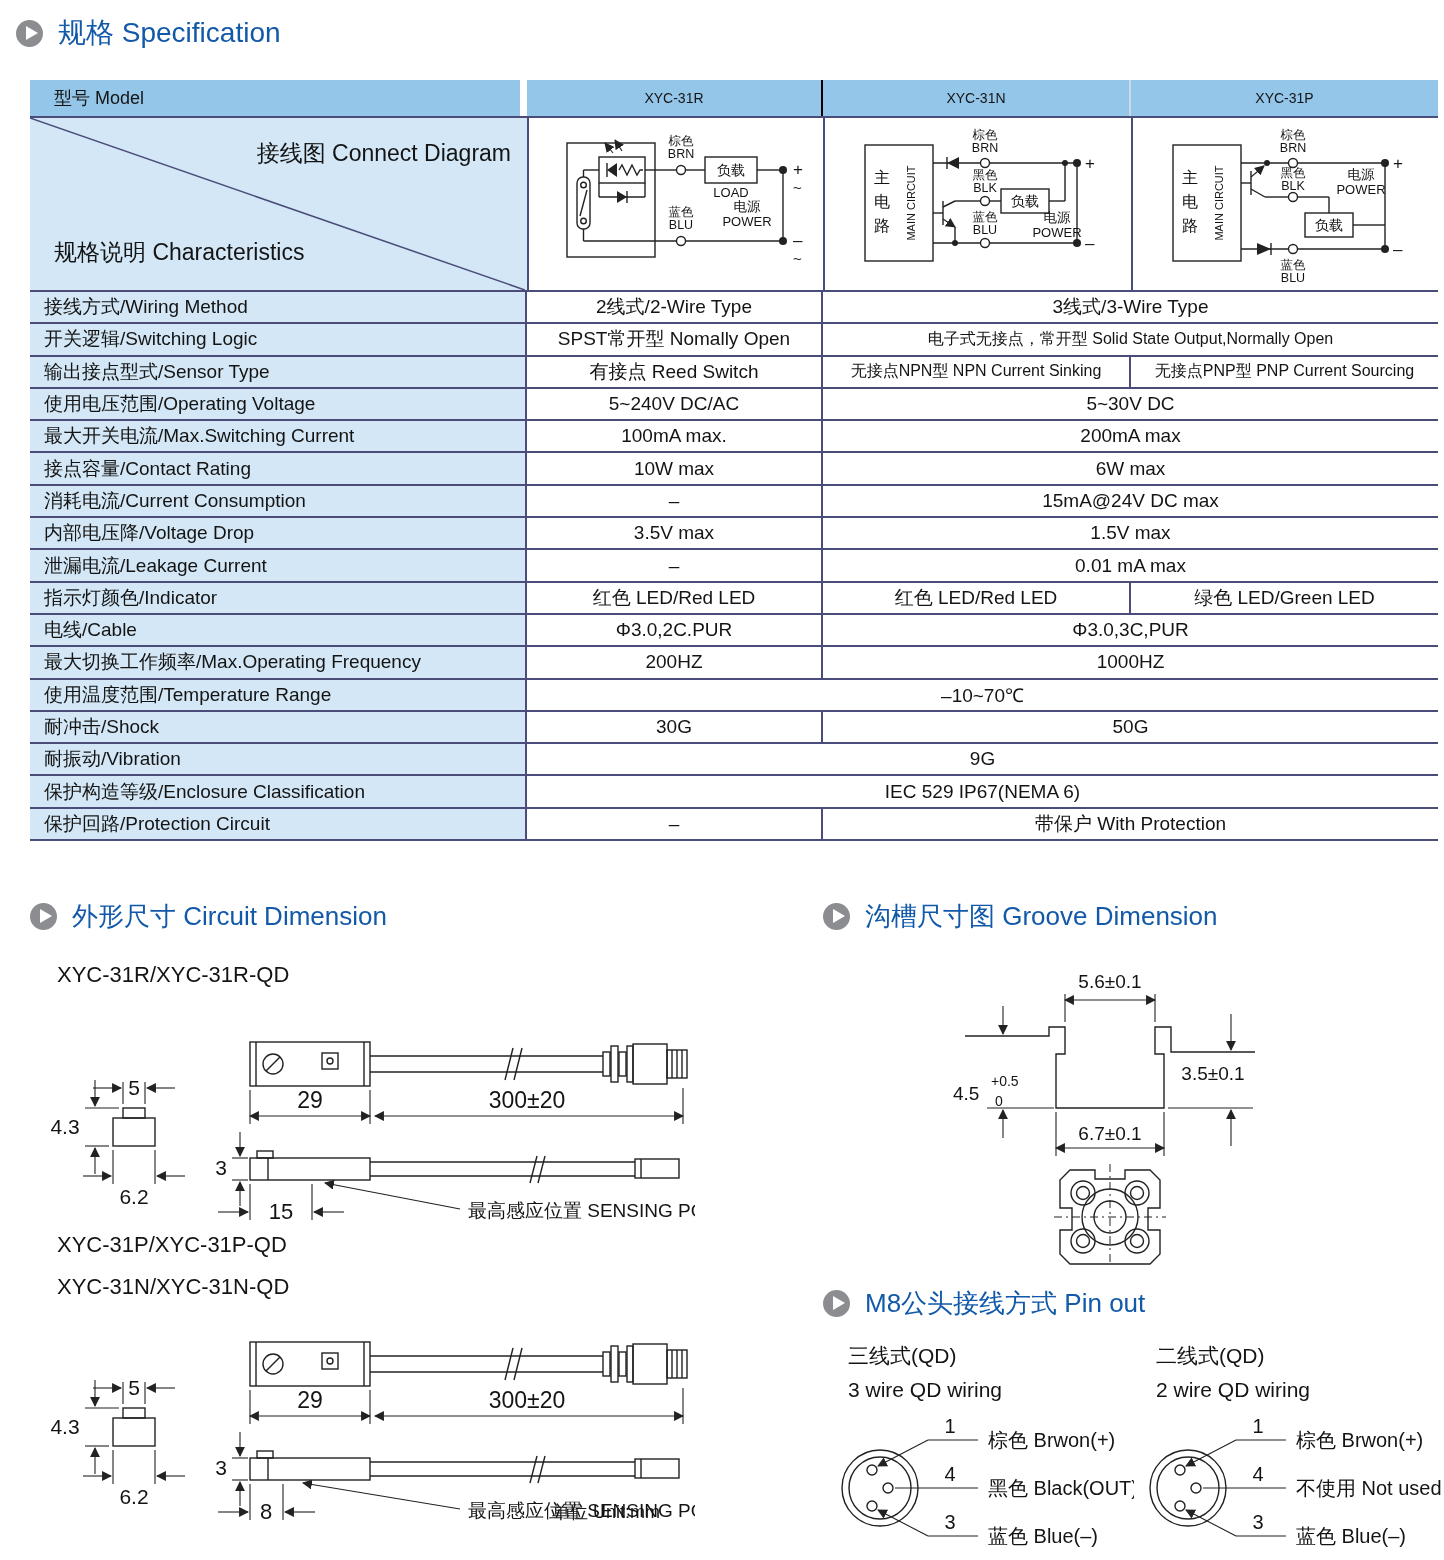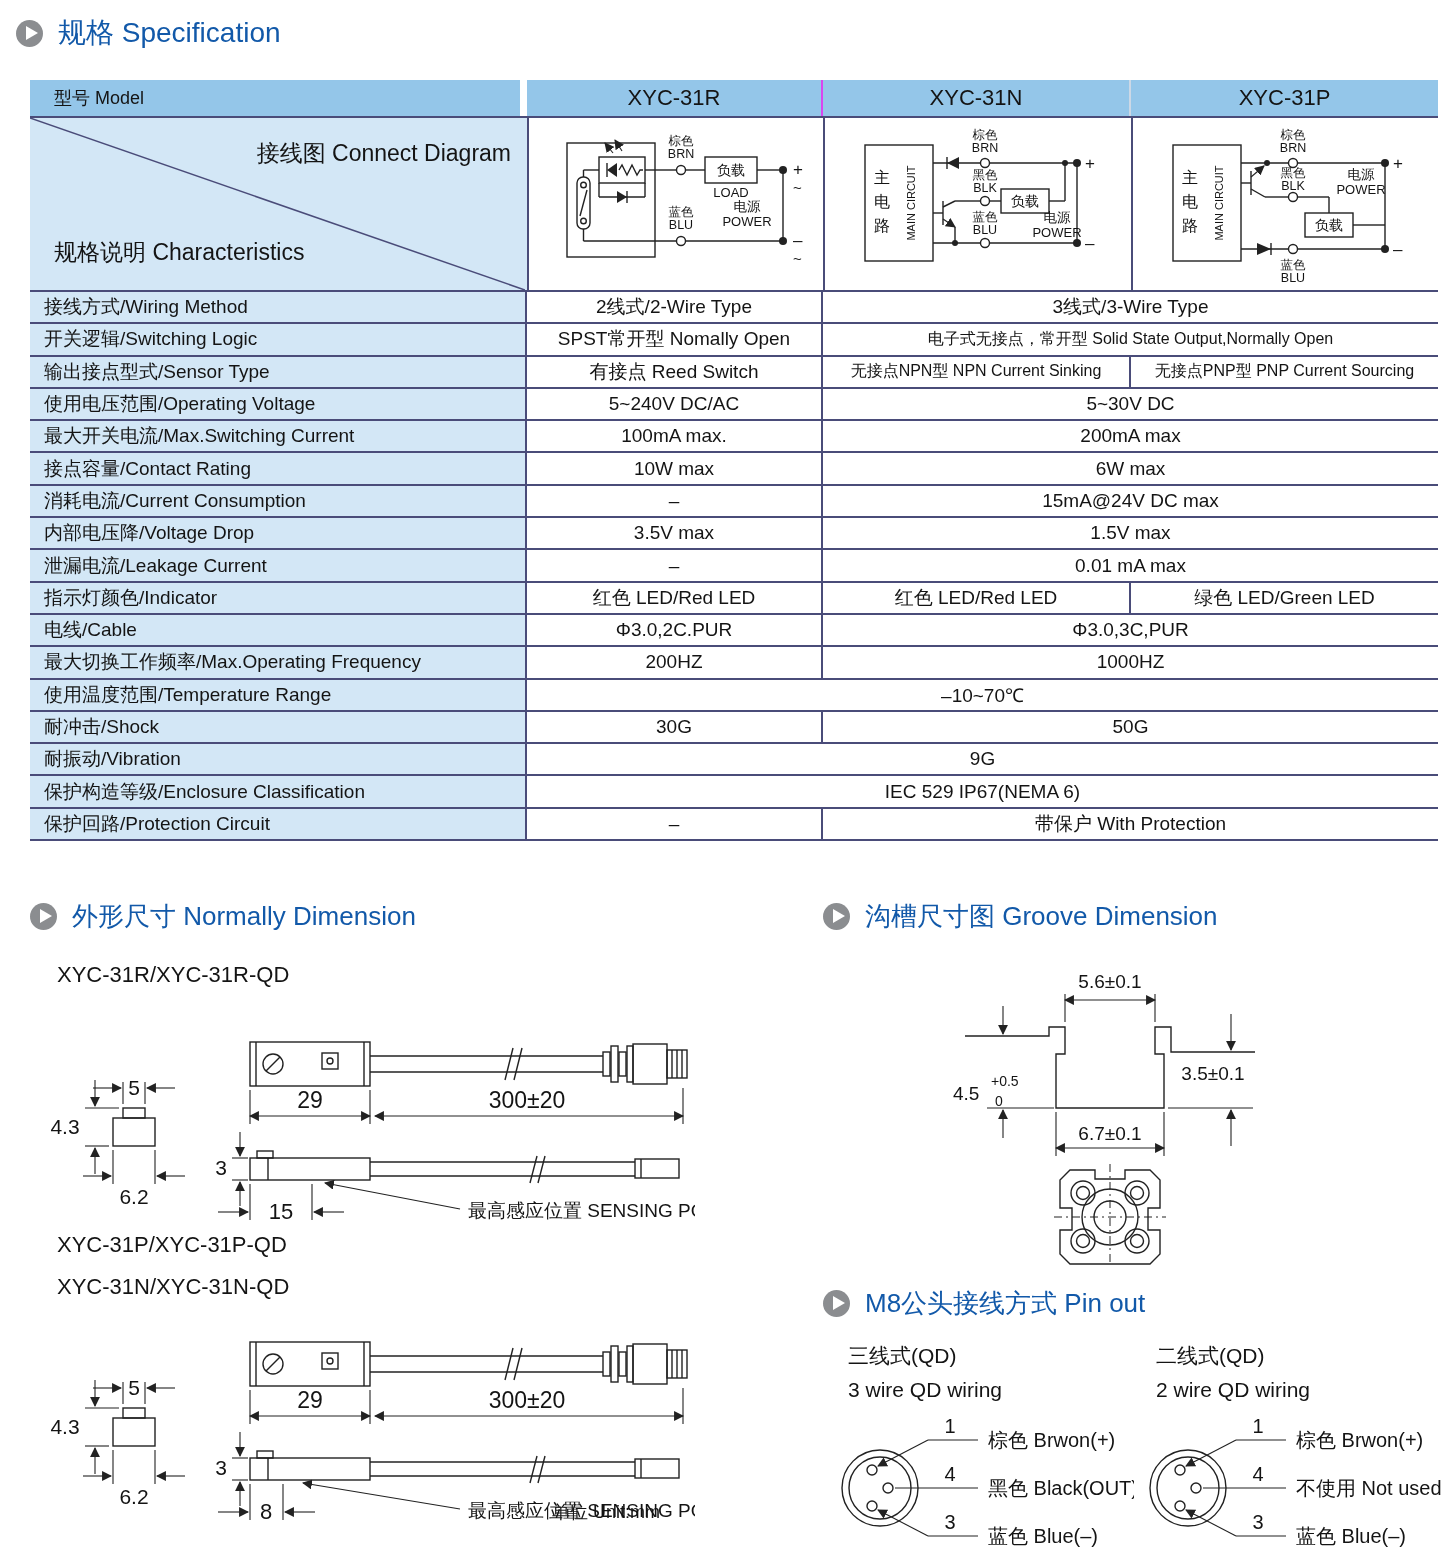--- a/index.html
+++ b/index.html
@@ -12,22 +12,22 @@
   .play:after{content:"";position:absolute;left:10px;top:6px;
       border-left:12px solid #fff;border-top:7.5px solid transparent;border-bottom:7.5px solid transparent;}
   .sec-title .txt{color:#1259a9;font-size:26px;white-space:nowrap;}
   .sec-title.big .txt{font-size:28px;text-align:center;}
   
   .spec-table{position:absolute;left:30px;top:80px;width:1408px;}
   .spec-table *{box-sizing:border-box;}
   .thead{display:flex;height:38px;background:#94c6e9;border-bottom:2px solid #4a4c79;}
   .hlabel{width:490px;display:flex;align-items:center;padding-left:24px;font-size:18px;}
   .hgap{width:7px;background:#fff;}
-  .hmodel{display:flex;align-items:center;justify-content:center;font-size:22px;}
-  .hmodel.w1{width:294px;}.hmodel.w2{width:308px;border-left:2px solid #d946ef;}
+  .hmodel{display:flex;align-items:center;justify-content:center;font-size:14px;}
+  .hmodel.w1{width:294px;}.hmodel.w2{width:308px;border-left:2px solid #000000;}
   .hmodel.w3{width:309px;border-left:2px solid #ccd8e6;}
   .diagrow{display:flex;height:174px;border-bottom:2px solid #4a4c79;background:#fff;}
   .dlabel{width:564px;background:#d3e7f6;position:relative;border-right:2px solid #4a4c79;}
   .dlabel .cd{position:absolute;right:16px;top:20px;font-size:23px;}
   .dlabel .ch{position:absolute;left:24px;bottom:22px;font-size:23px;}
   .dlabel svg{position:absolute;left:0;top:0;}
   .dcell{display:flex;align-items:center;justify-content:center;}
   .dcell.w1{width:294px;}.dcell.w2{width:308px;border-left:2px solid #4a4c79;}
   .dcell.w3{width:309px;border-left:2px solid #4a4c79;}
   .trow{display:flex;height:32.3px;border-bottom:2px solid #4a4c79;background:#fff;}
@@ -334,21 +334,21 @@
         <div class="tcells">
           <div class="tcell first" style="grid-column: span 1;">–</div>
           <div class="tcell" style="grid-column: span 2;">带保户 With Protection</div>
         </div>
       </div>
     </div>
 </div>
 
 <div class="sec-title" style="left:30px;top:899px;">
   <span class="play"></span>
-  <span class="txt">外形尺寸 Normally Dimension</span>
+  <span class="txt">外形尺寸 Circuit Dimension</span>
 </div>
 
 <div class="plain" style="left:57px;top:962px;font-size:22px;">XYC-31R/XYC-31R-QD</div>
 
 <svg class="draw abs" style="left:35px;top:1012px;" width="660" height="235" viewBox="0 0 660 235">
 
   <rect x="215" y="30" width="120" height="44"></rect>
   <line x1="221" y1="30" x2="221" y2="74"></line>
   <circle cx="238" cy="52" r="10"></circle>
     <line x1="231" y1="59" x2="245" y2="45"></line>

